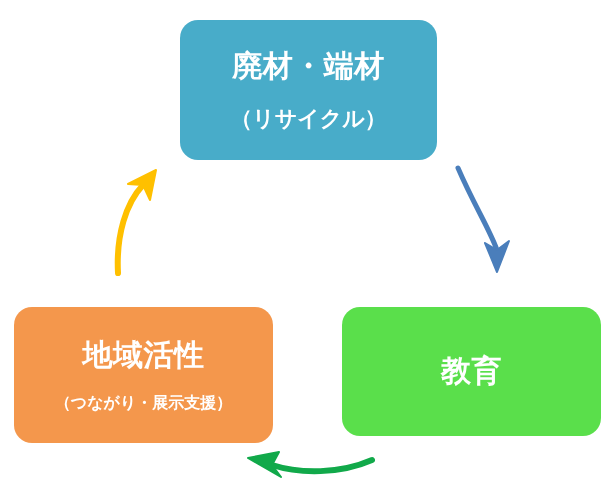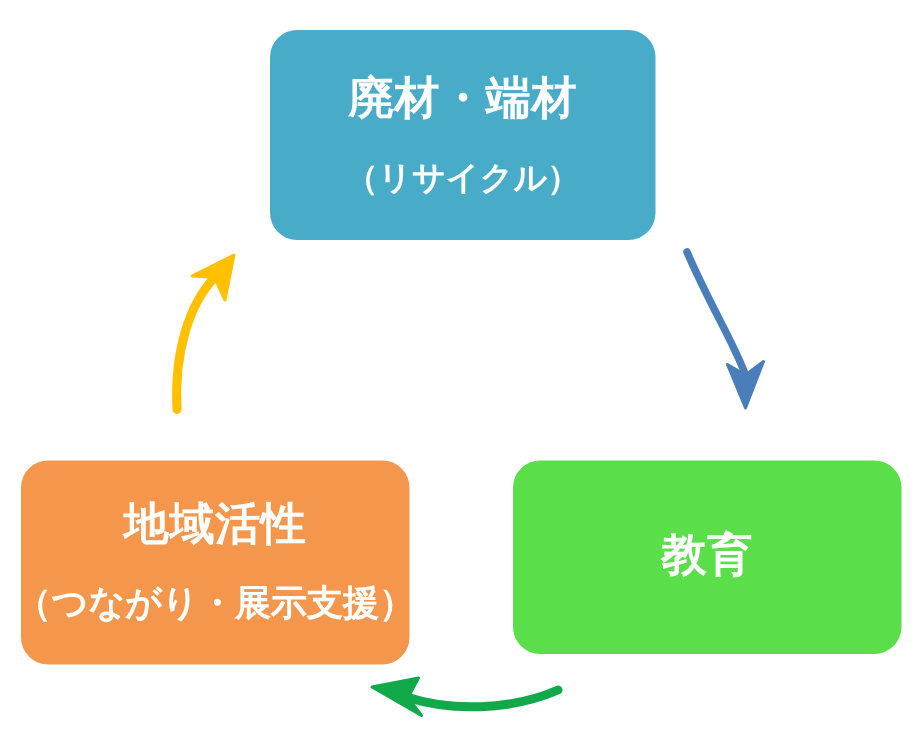--- a/index.html
+++ b/index.html
@@ -54,21 +54,21 @@
     width: 259px;
     height: 129px;
   }
   #node-community {
     left: 14px;
     top: 307px;
     width: 259px;
     height: 136px;
   }
   #node-community .node-subtitle {
-    font-size: 24px;
+    font-size: 16px;
   }
   #arrows {
     position: absolute;
     left: 0;
     top: 0;
     width: 616px;
     height: 500px;
     pointer-events: none;
   }
 </style>

